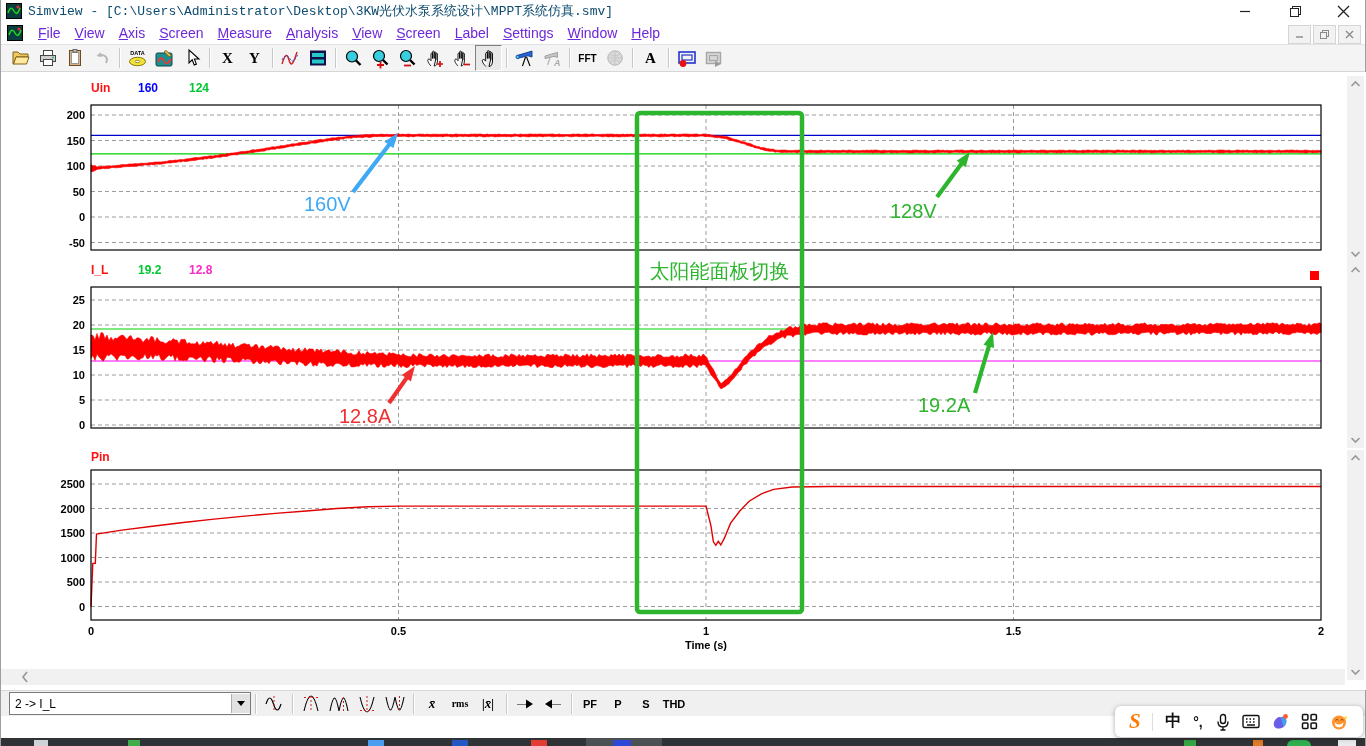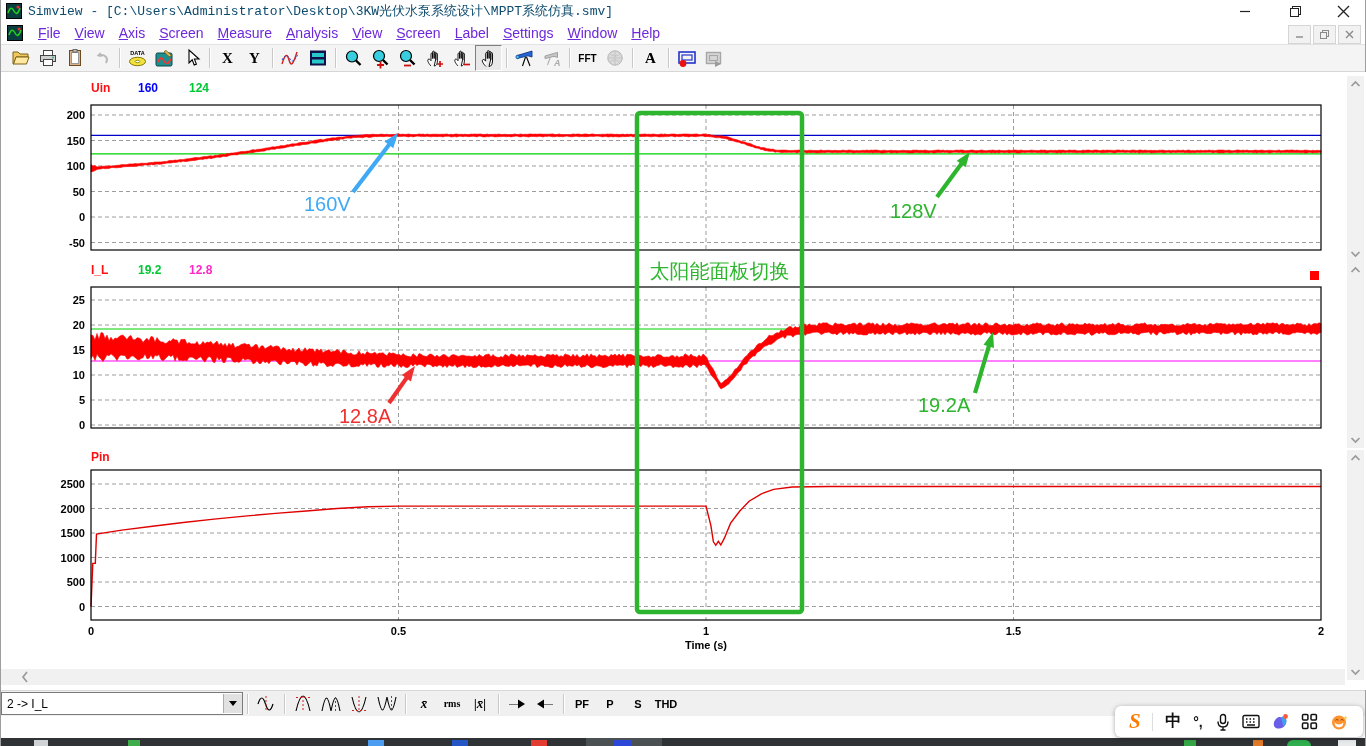--- a/index.html
+++ b/index.html
@@ -34,21 +34,21 @@
   #client{position:absolute;left:0;top:72px;width:1366px;height:618px;background:#fff;}
   #plots{position:absolute;left:0;top:0;}
 
   
   .vsb{position:absolute;left:1346px;width:17px;background:#f1f1f1;}
   .vsb svg{position:absolute;left:2px;}
   .hsb{position:absolute;left:0;top:669px;width:1344px;height:16px;background:#f1f1f1;}
 
   
   #btoolbar{position:absolute;left:0;top:690px;width:100%;height:26px;background:#f0f0f0;
-    border-top:1px solid #d8d8d8;display:flex;align-items:center;box-sizing:border-box;padding-left:0;}
+    border-top:1px solid #d8d8d8;display:flex;align-items:center;box-sizing:border-box;padding-left:8px;}
   #combo{width:240px;height:21px;background:#fff;border:1px solid #7a7a7a;display:flex;align-items:center;position:relative;}
   #combo .val{font-size:12px;padding-left:5px;flex:1;color:#000;}
   #combo .drop{width:18px;height:19px;background:#e1e1e1;border-left:1px solid #adadad;display:flex;align-items:center;justify-content:center;}
   .caret-down{width:0;height:0;border-left:4px solid transparent;border-right:4px solid transparent;border-top:5px solid #000;}
   .bt-btn{width:26px;height:22px;display:flex;align-items:center;justify-content:center;border:1px solid transparent;font-size:11px;font-weight:bold;color:#000;}
 
   
   #statusbar{position:absolute;left:0;top:716px;width:100%;height:22px;background:#f0f0f0;border-top:1px solid #e0e0e0;
     font-size:13px;color:#000;display:flex;align-items:center;padding-left:7px;box-sizing:border-box;}
   #taskbar{position:absolute;left:0;top:738px;width:100%;height:8px;background:#30343 6;background:#303336;}

